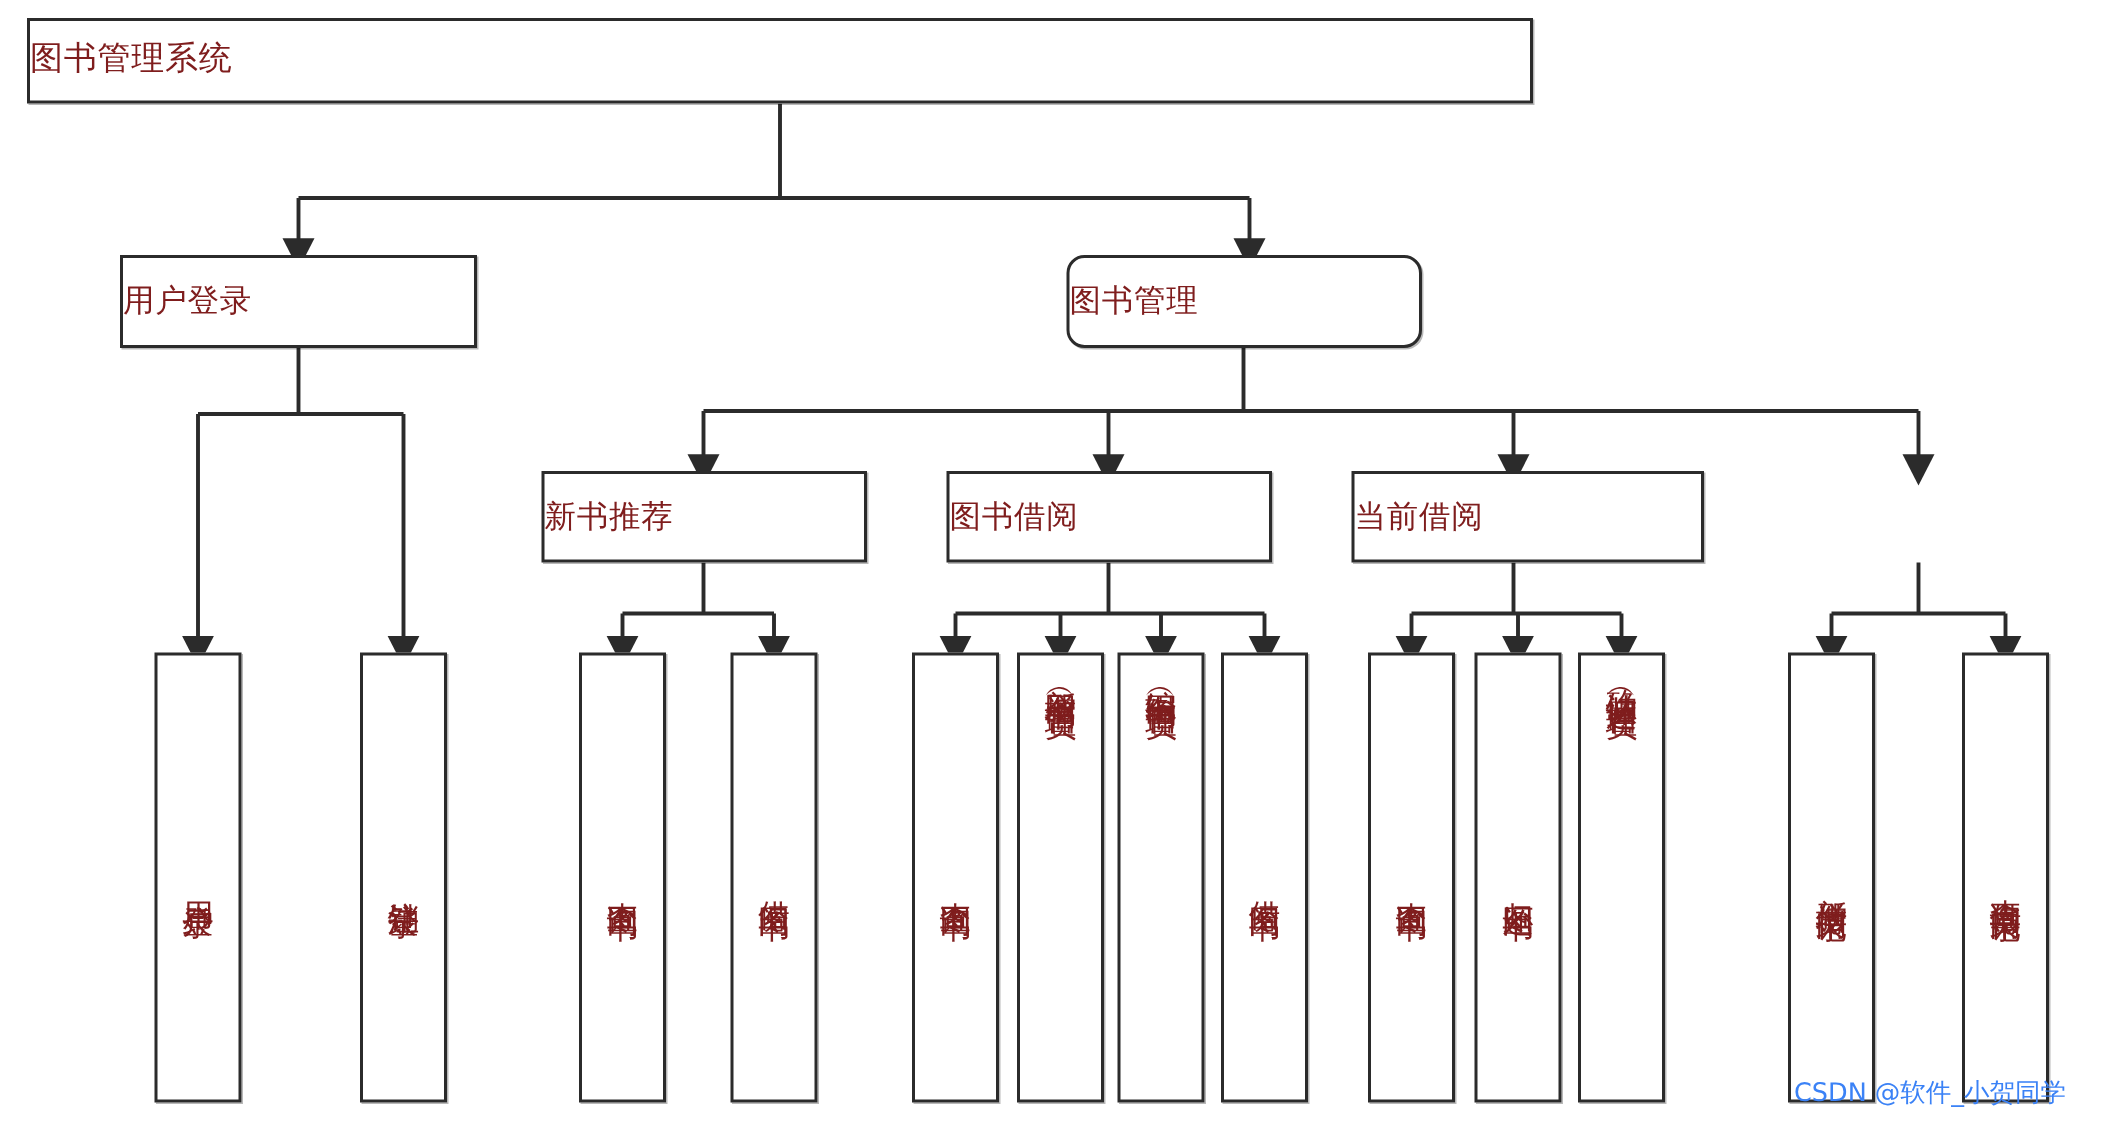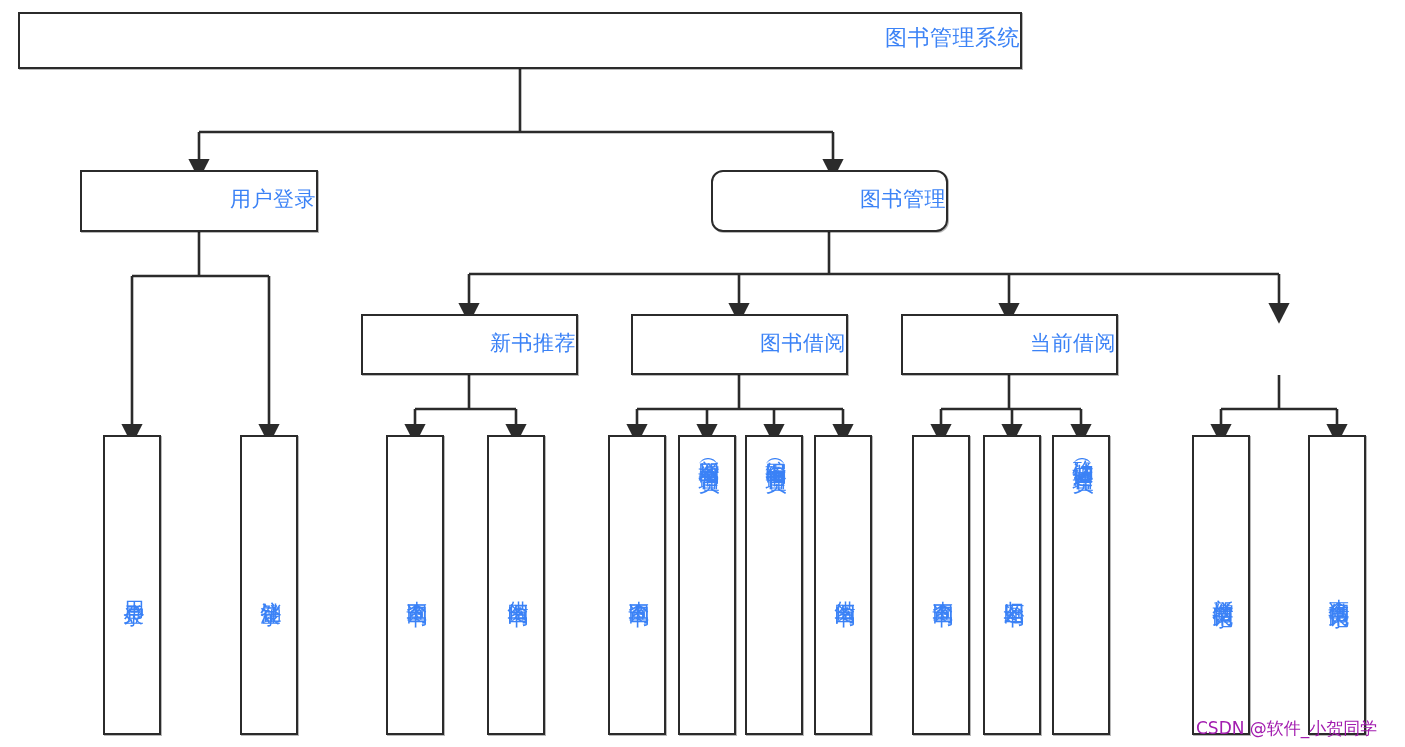--- a/index.html
+++ b/index.html
@@ -26,24 +26,23 @@
     height: 747px;
     pointer-events: none;
   }
   .node {
     position: absolute;
     box-sizing: border-box;
     border: 2px solid #2b2b2b;
     background: #ffffff;
     display: flex;
     align-items: center;
-    justify-content: flex-end;
-    color: #3b82f6;
+    justify-content: flex-start;
+    color: #7f1d1d;
     box-shadow: 1px 1px 0 rgba(0,0,0,0.28);
-    font-family: Liberation Mono, monospace;
   }
   .node.h .label {
     font-size: 21px;
     line-height: 1.1;
     letter-spacing: 0.5px;
     white-space: nowrap;
   }
   .node.root .label {
     font-size: 22px;
   }
@@ -137,21 +136,21 @@
   <div class="node h" style="left: 711px; top: 170px; width: 237px; height: 62px; border-radius: 12px;">
     <span class="label">图书管理</span>
   </div>
 
   <div class="node h" style="left: 631px; top: 314px; width: 217px; height: 61px;">
     <span class="label">图书借阅</span>
   </div>
   <div class="node h" style="left: 361px; top: 314px; width: 217px; height: 61px;">
     <span class="label">新书推荐</span>
   </div>
-  <div class="node h" style="left: 901px; top: 314px; width: 217px; height: 61px;">
+  <div class="node h" style="left: 901px; top: 314px; width: 235px; height: 61px;">
     <span class="label">当前借阅</span>
   </div>
 
   <div class="node v center" style="left: 103px; top: 435px; width: 58px; height: 300px;">
     <span class="label">用户登录</span>
   </div>
   <div class="node v center" style="left: 240px; top: 435px; width: 58px; height: 300px;">
     <span class="label">注销登录</span>
   </div>
   <div class="node v center" style="left: 386px; top: 435px; width: 58px; height: 300px;">
@@ -181,14 +180,14 @@
   <div class="node v" style="left: 1052px; top: 435px; width: 58px; height: 300px;">
     <span class="label">确认归还（管理员）</span>
   </div>
   <div class="node v center" style="left: 1192px; top: 435px; width: 58px; height: 300px;">
     <span class="label">新增借阅记录</span>
   </div>
   <div class="node v center" style="left: 1308px; top: 435px; width: 58px; height: 300px;">
     <span class="label">查询借阅记录</span>
   </div>
 
-  <div class="watermark" style="left: 1196px; top: 717px; color: #a21caf;">CSDN @软件_小贺同学</div>
+  <div class="watermark" style="left: 1196px; top: 717px; color: #3b82f6;">CSDN @软件_小贺同学</div>
 </div>
 
 </body></html>

